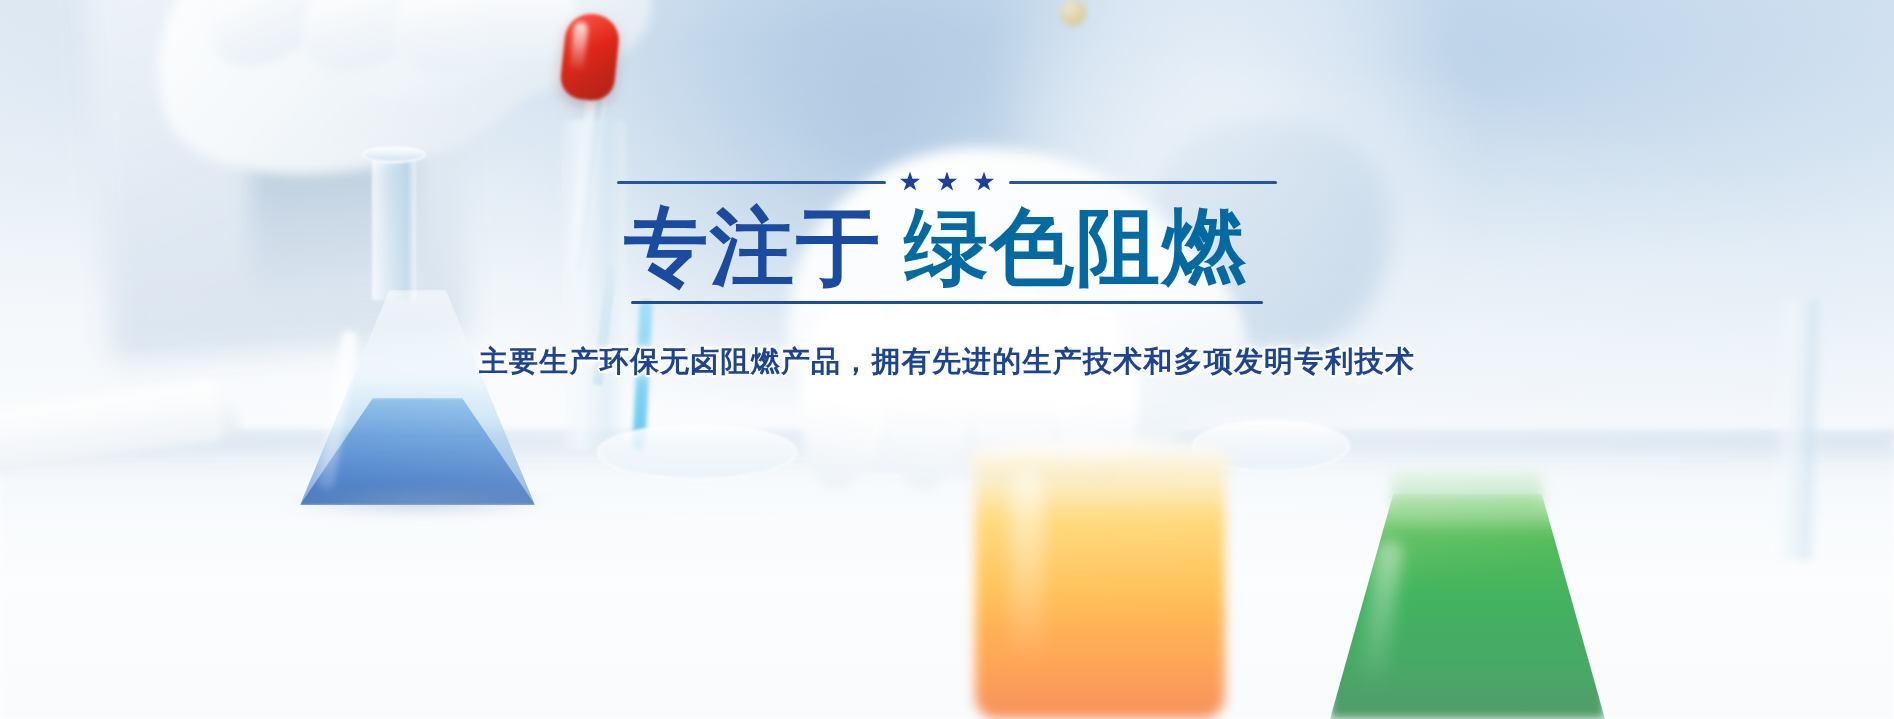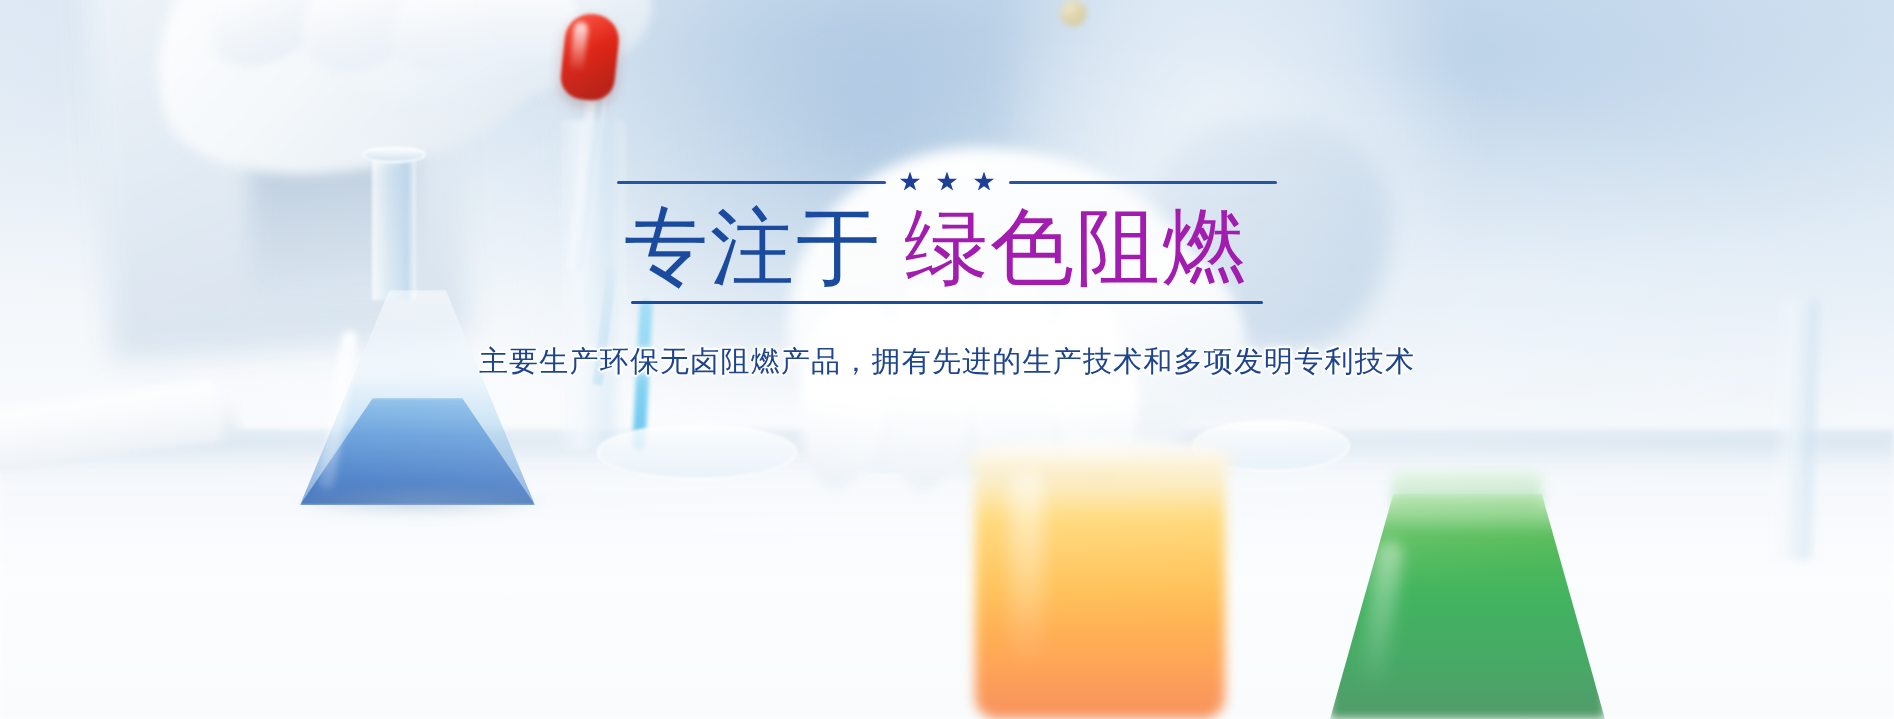--- a/index.html
+++ b/index.html
@@ -289,43 +289,43 @@
   }
   .stars{display:flex;align-items:center;gap:16px;}
   .star{
     width:21px;height:21px;background:#1d3f96;
     clip-path:polygon(50% 0%,61.8% 35%,98% 35%,68.2% 57%,79.4% 91%,50% 70%,20.6% 91%,31.8% 57%,2% 35%,38.2% 35%);
   }
 
   
   .headline{
     display:flex;align-items:baseline;justify-content:center;
-    font-size:84px;line-height:1.04;font-weight:400;
+    font-size:84px;line-height:1.04;font-weight:700;
     letter-spacing:2px;white-space:nowrap;
     margin-top:-2px;
   }
   .hl-blue{color:#1a4b9e;}
-  .hl-green{color:#a21caf;margin:0 22px;}
+  .hl-green{color:#0369a1;margin:0 22px;}
 
   
   .divider{
     width:632px;height:3px;background:#1c4c9c;margin-top:10px;border-radius:2px;
   }
 
   
   .eng{
     margin-top:13px;
     font-size:27.5px;font-weight:700;letter-spacing:.6px;
     color:#24489a;white-space:nowrap;
   }
 
   
   .sub{
     margin-top:38px;
-    font-size:29px;font-weight:400;letter-spacing:1.2px;
+    font-size:29px;font-weight:700;letter-spacing:1.2px;
     color:#1e448f;white-space:nowrap;
     text-shadow:
       0 0 5px #ffffff, 0 0 5px #ffffff, 0 0 9px #ffffff,
       1px 1px 0 #ffffff, -1px 1px 0 #ffffff, 1px -1px 0 #ffffff, -1px -1px 0 #ffffff,
       2px 0 0 #ffffff, -2px 0 0 #ffffff, 0 2px 0 #ffffff, 0 -2px 0 #ffffff,
       0 0 16px rgba(255,255,255,.95);
   }
 </style>
 </head>
 <body>

